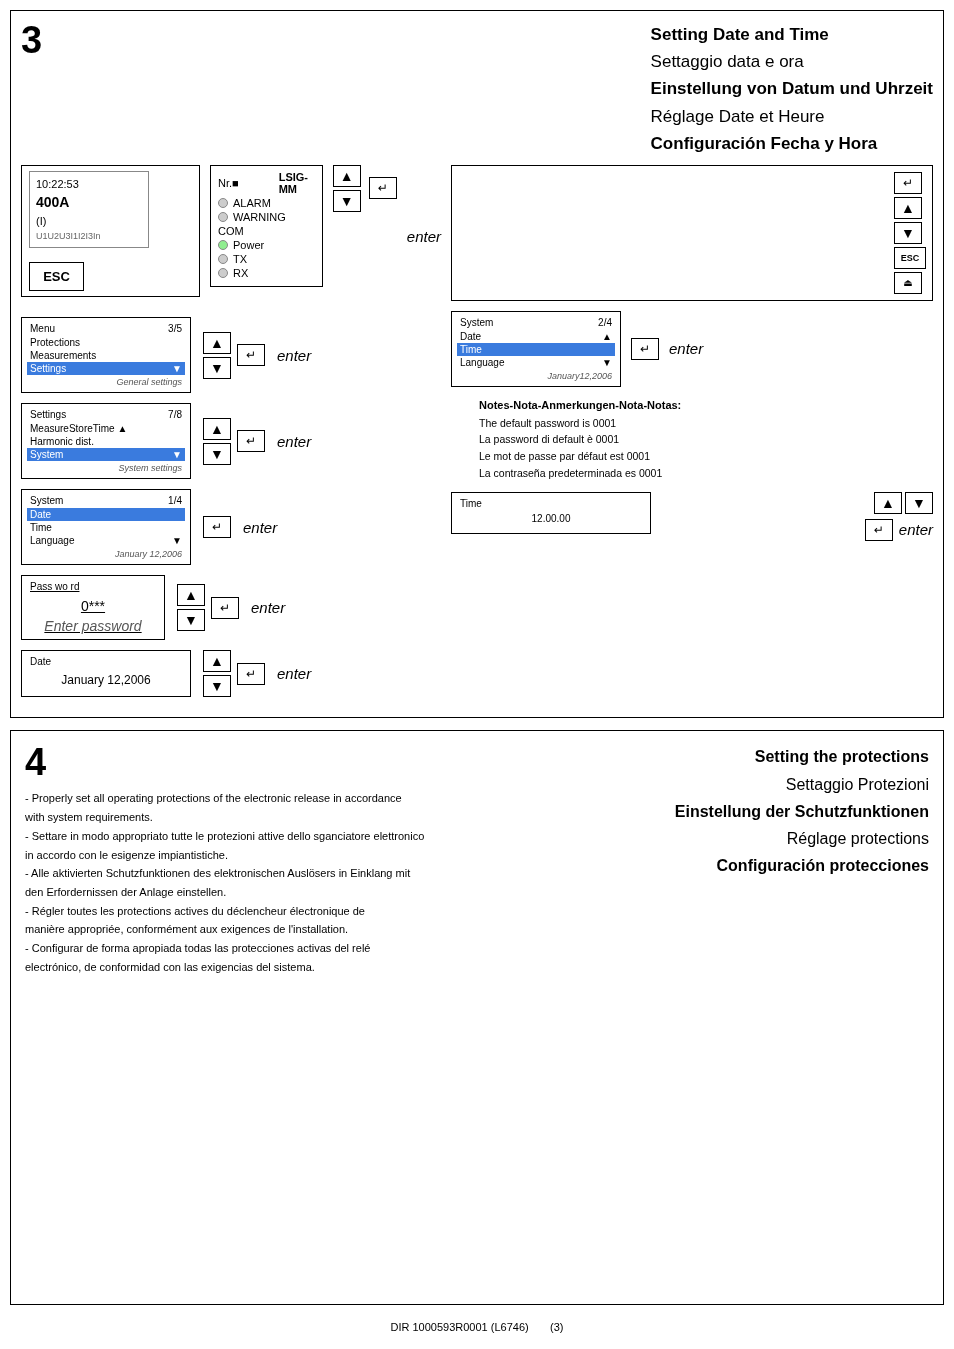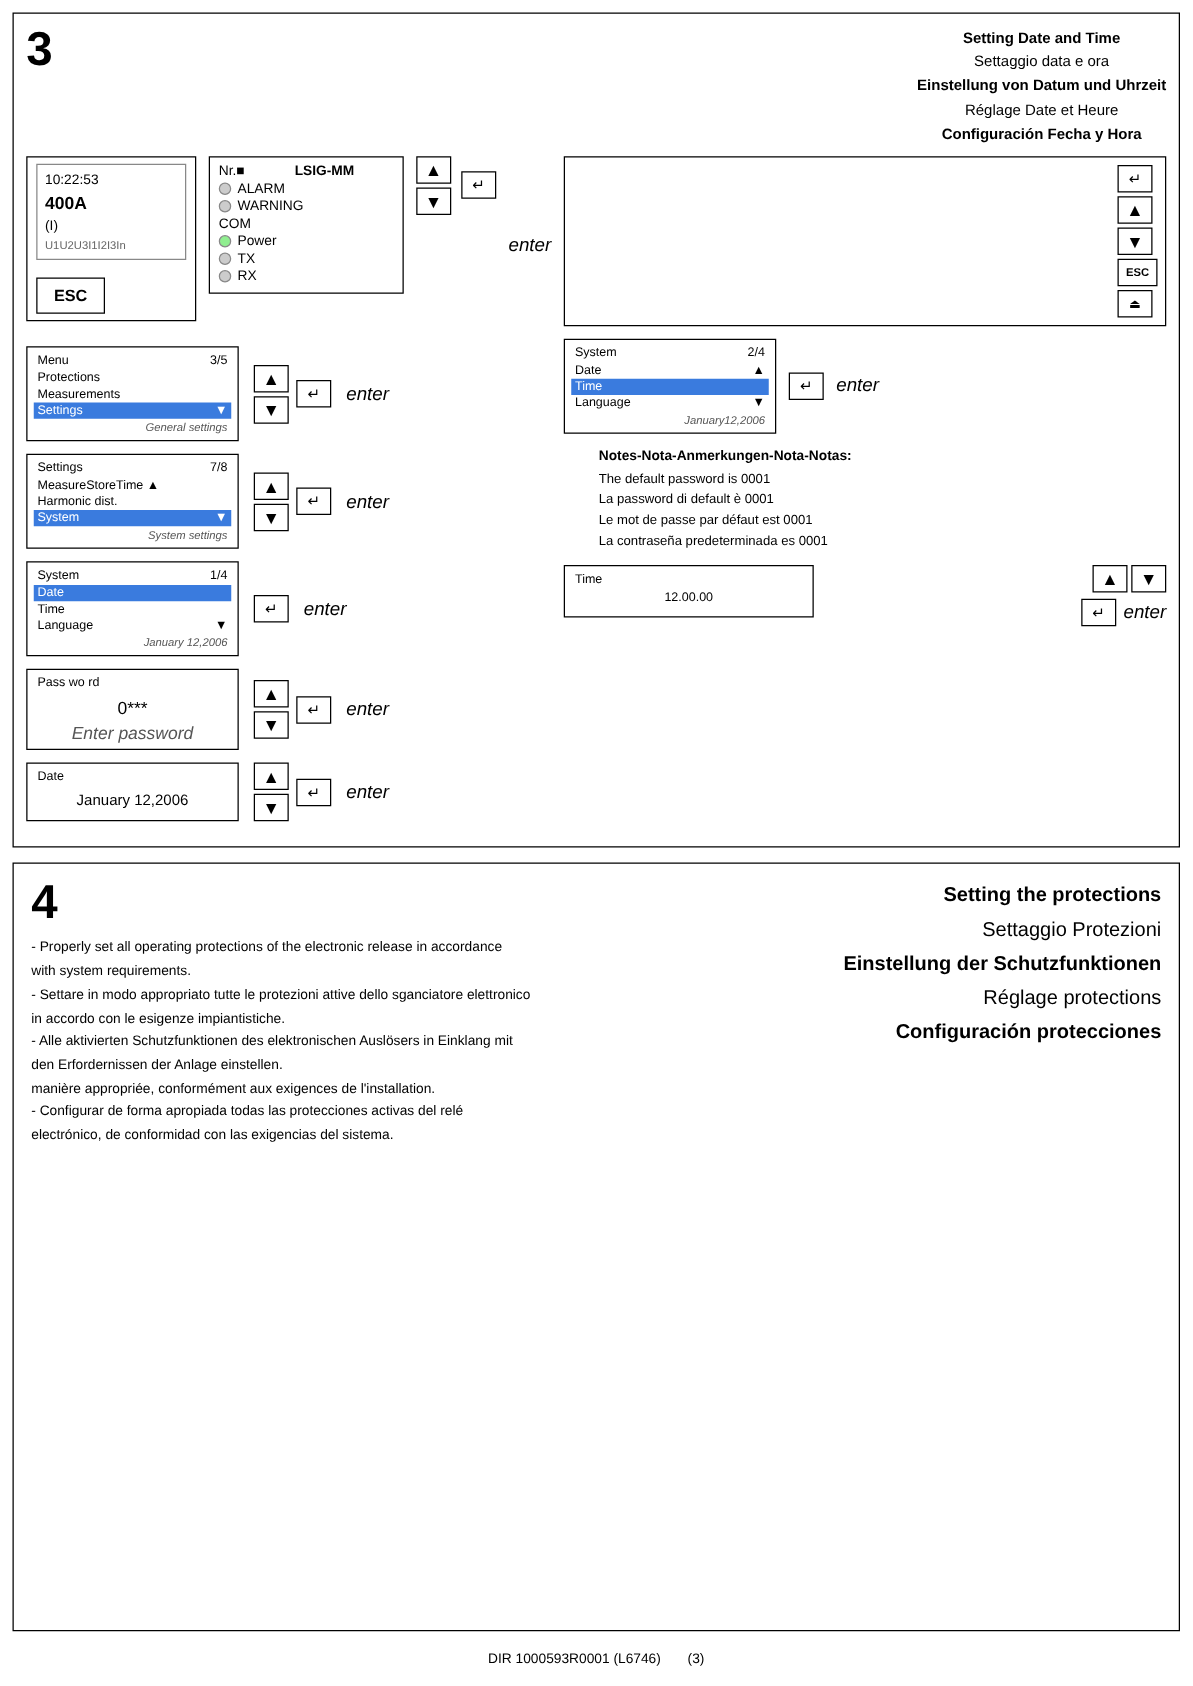--- a/index.html
+++ b/index.html
@@ -30,22 +30,22 @@
       font-size: 38px;
       font-weight: bold;
       line-height: 1;
     }
     .section3-header {
       display: flex;
       justify-content: space-between;
       align-items: flex-start;
     }
     .section3-title {
-      text-align: center;
-      font-size: 12px;
+      text-align: left;
+      font-size: 17px;
       line-height: 1.6;
     }
     .section3-title .bold { font-weight: bold; }
 
     
     .section3-content {
       display: flex;
       gap: 10px;
       margin-top: 8px;
     }
@@ -164,22 +164,23 @@
       color: #555;
       text-align: right;
       margin-top: 2px;
       font-style: italic;
     }
 
     
     .pass-box {
       border: 1.5px solid #000;
       padding: 5px 8px;
-      width: 170px;
+      width: 144px;
       font-size: 10px;
+      text-decoration: underline;
     }
     .pass-box .pass-title { font-size: 10px; margin-bottom: 6px; }
     .pass-box .pass-value { font-size: 14px; text-align: center; margin: 4px 0; }
     .pass-box .pass-footer { font-size: 14px; color: #555; text-align: center; font-style: italic; }
 
     
     .date-box {
       border: 1.5px solid #000;
       padding: 5px 8px;
       width: 170px;
@@ -288,21 +289,21 @@
         <div class="bold">Configuración Fecha y Hora</div>
       </div>
     </div>
 
     <div class="section3-content">
 
       <div class="left-col">
 
         <div style="display:flex; align-items:flex-start; gap:10px; margin-bottom:10px;">
 
-          <div class="device-box" style="flex-direction:column; align-items:flex-start; padding:5px 7px; width:136px;">
+          <div class="device-box" style="flex-direction:column; align-items:flex-start; padding:5px 7px; width:179px;">
             <div class="device-screen">
               <div class="time">10:22:53</div>
               <div class="current">400A</div>
               <div class="mode">(I)</div>
               <div class="scale">U1U2U3I1I2I3In</div>
             </div>
             <div style="margin-top:6px;">
               <div class="esc-button">ESC</div>
             </div>
           </div>
@@ -505,20 +506,21 @@
   <div class="section4">
     <div class="section4-content">
       <div class="section4-left">
         <div class="section-number" style="font-size:38px; font-weight:bold; margin-bottom:8px;">4</div>
         <div>- Properly set all operating protections of the electronic release in accordance</div>
         <div>with system requirements.</div>
         <div>- Settare in modo appropriato tutte le protezioni attive dello sganciatore elettronico</div>
         <div>in accordo con le esigenze impiantistiche.</div>
         <div>- Alle aktivierten Schutzfunktionen des elektronischen Auslösers in Einklang mit</div>
         <div>den Erfordernissen der Anlage einstellen.</div>
+        <div>- Régler toutes les protections actives du déclencheur électronique de</div>
         <div>manière appropriée, conformément aux exigences de l'installation.</div>
         <div>- Configurar de forma apropiada todas las protecciones activas del relé</div>
         <div>electrónico, de conformidad con las exigencias del sistema.</div>
       </div>
       <div class="section4-right">
         <div class="bold">Setting the protections</div>
         <div>Settaggio Protezioni</div>
         <div class="bold">Einstellung der Schutzfunktionen</div>
         <div>Réglage protections</div>
         <div class="bold">Configuración protecciones</div>

